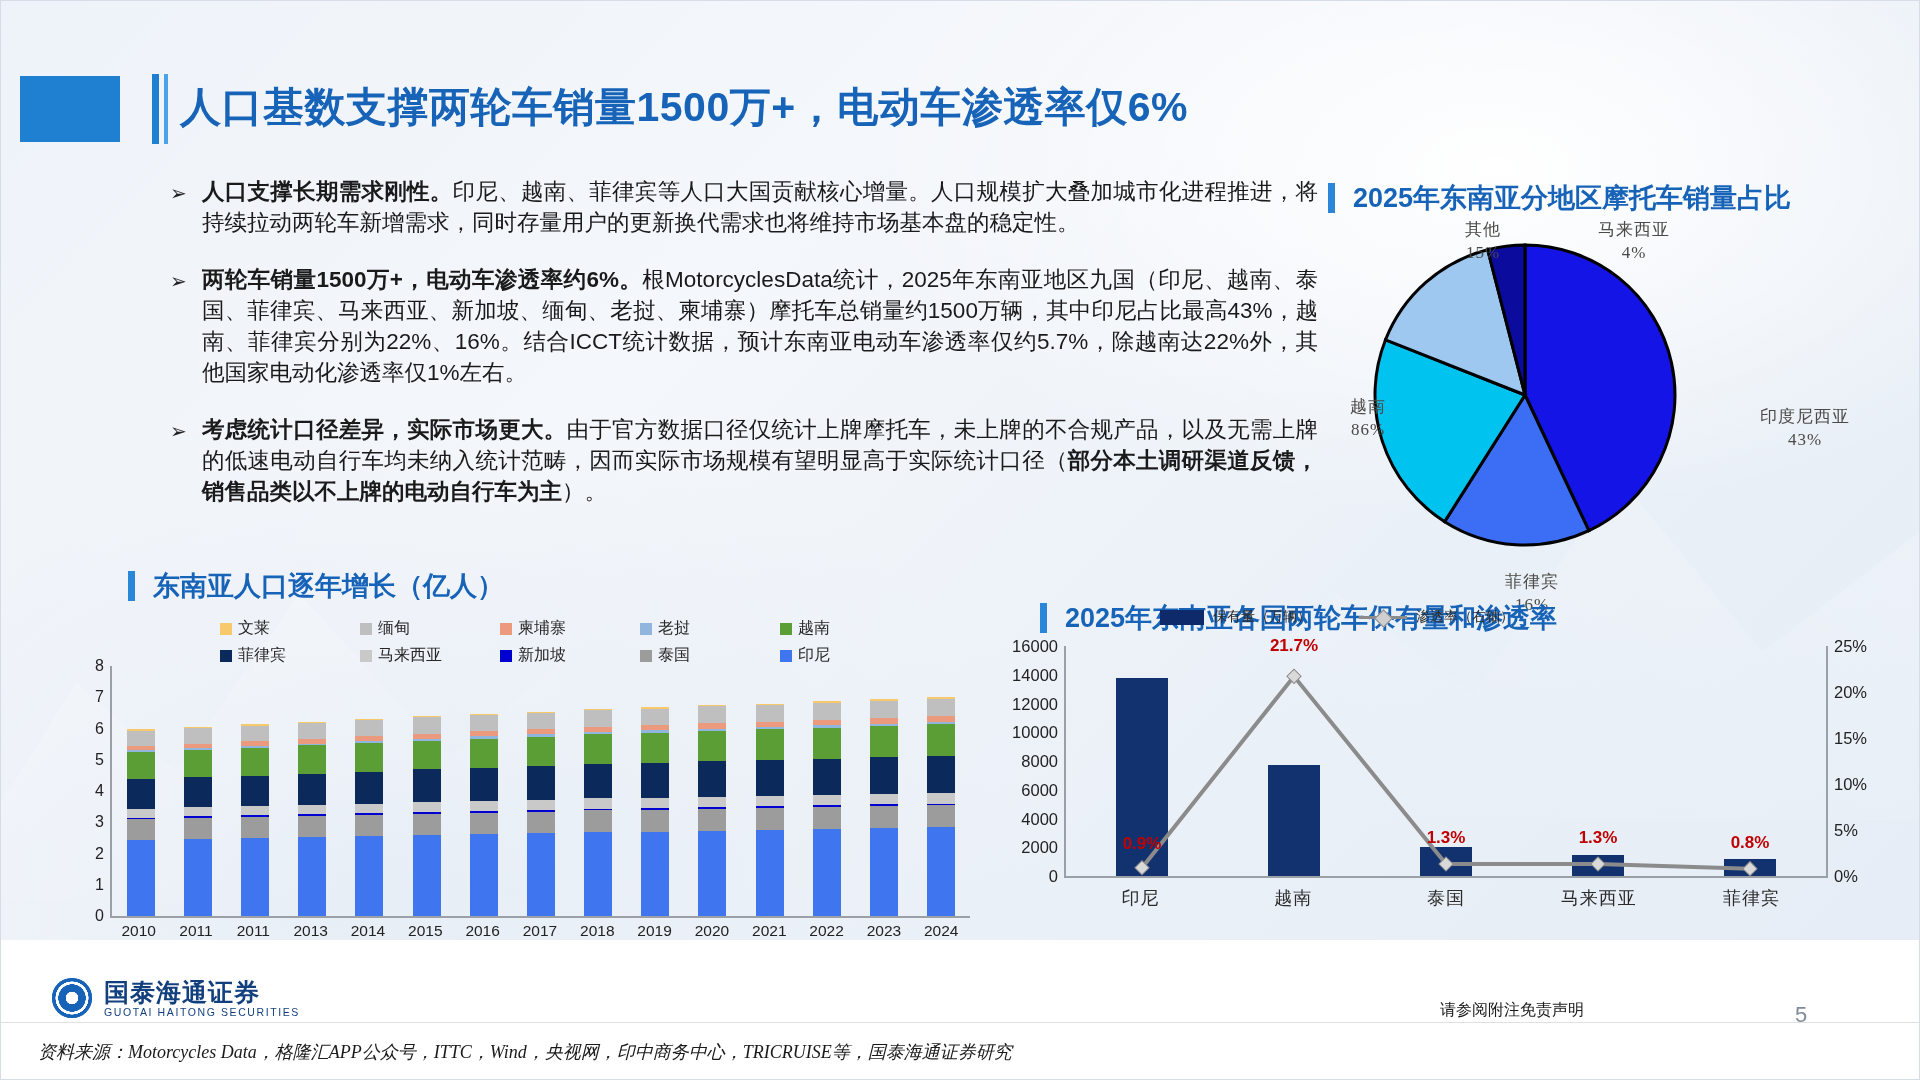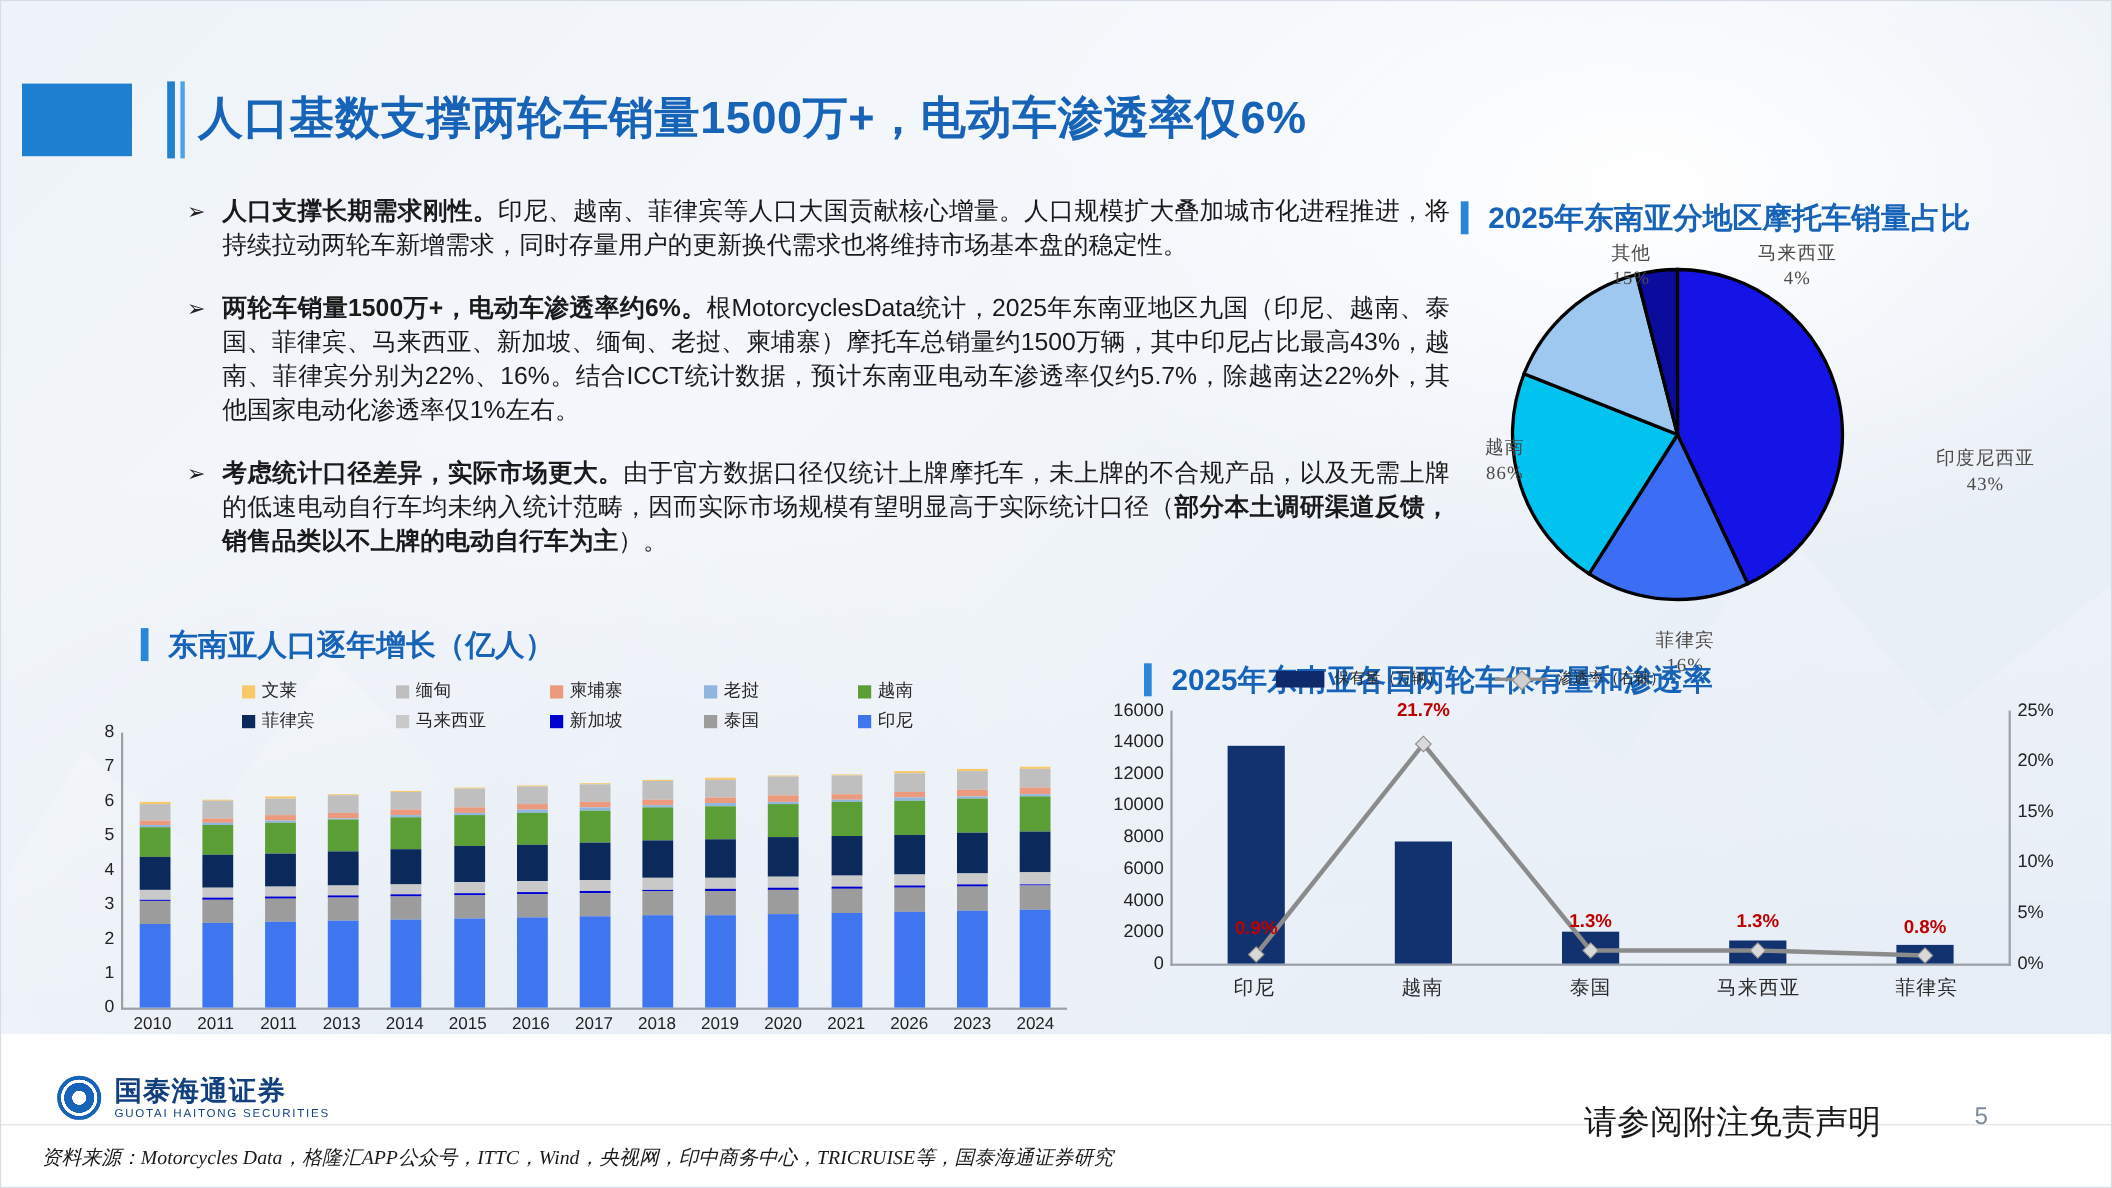--- a/index.html
+++ b/index.html
@@ -94,21 +94,21 @@
 
   
   .logo{position:absolute;left:52px;top:978px;display:flex;align-items:center;gap:12px;}
   .logo-mark{width:40px;height:40px;border-radius:50%;
     background:radial-gradient(circle at 50% 50%,#ffffff 0 22%,#1763b8 23% 48%,#ffffff 49% 58%,#1763b8 59% 100%);
     box-shadow:0 0 0 1px #1763b8 inset;}
   .logo-cn{font-size:25px;font-weight:bold;color:#12407e;letter-spacing:1px;line-height:27px;}
   .logo-en{font-size:10.5px;color:#12407e;letter-spacing:1.6px;}
   .src{position:absolute;left:38px;top:1040px;font-family:"Liberation Serif","DejaVu Serif",serif;
     font-style:italic;font-size:18px;color:#1a1a1a;}
-  .disc{position:absolute;left:1440px;top:1000px;font-size:30px;color:#1a1a1a;}
+  .disc{position:absolute;left:1440px;top:1000px;font-size:16px;color:#1a1a1a;}
   .pno{position:absolute;left:1795px;top:1002px;font-size:22px;color:#7e8b99;}
   .footline{position:absolute;left:0;top:1022px;width:1920px;height:1px;background:rgba(0,0,0,.12);}
   .edge{position:absolute;left:0;top:0;width:1920px;height:1080px;border:1px solid #d6dde6;box-sizing:border-box;}
 </style>
 </head>
 <body>
 
 <div id="slide">
   <div class="mtn mtn1"></div>
   <div class="mtn mtn2"></div>
@@ -421,21 +421,21 @@
         <div class="sb-xlab">2011</div>
         <div class="sb-xlab">2013</div>
         <div class="sb-xlab">2014</div>
         <div class="sb-xlab">2015</div>
         <div class="sb-xlab">2016</div>
         <div class="sb-xlab">2017</div>
         <div class="sb-xlab">2018</div>
         <div class="sb-xlab">2019</div>
         <div class="sb-xlab">2020</div>
         <div class="sb-xlab">2021</div>
-        <div class="sb-xlab">2026</div>
+        <div class="sb-xlab">2022</div>
         <div class="sb-xlab">2023</div>
         <div class="sb-xlab">2024</div>
       </div>
   </div>
 
   <div class="sect" style="left:1040px;top:600px;">
     <span class="tick"></span>
     <span class="stxt">2025年东南亚各国两轮车保有量和渗透率</span>
   </div>
 

